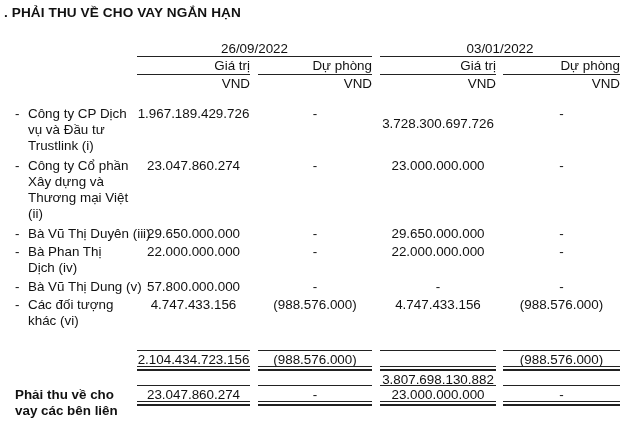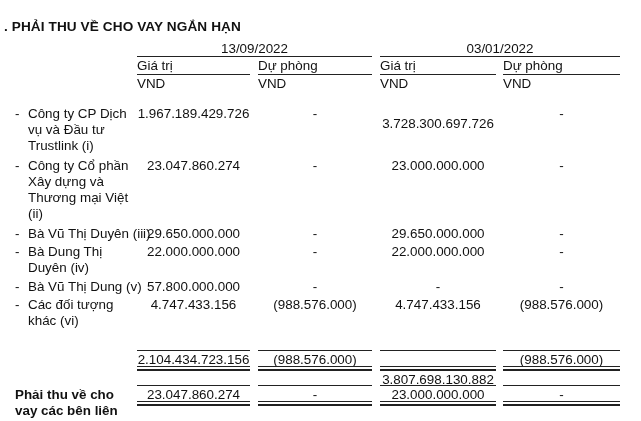--- a/index.html
+++ b/index.html
@@ -1,42 +1,42 @@
 <!DOCTYPE html>
 <html><head>
 <meta charset="utf-8">
 <style>
   html, body { margin: 0; padding: 0; background: #ffffff; }
   body {
     width: 641px; height: 421px; position: relative; overflow: hidden;
     font-family: "Liberation Sans", sans-serif; color: #111; font-size: 13.4px;
   }
-  .title { position: absolute; left: 4px; top: 5px; font-weight: bold; font-size: 13.6px; letter-spacing: 0.1px; margin-top: 14px; }
+  .title { position: absolute; left: 4px; top: 5px; font-weight: bold; font-size: 13.6px; letter-spacing: 0.1px; }
   .abs { position: absolute; white-space: nowrap; }
   .hline { position: absolute; height: 0; border-top: 1px solid #222; }
   .hline2 { position: absolute; height: 0; border-top: 2px solid #222; }
   .c1 { left: 137px; width: 113px; }
   .c2 { left: 258px; width: 114px; }
   .c3 { left: 380px; width: 116px; }
   .c4 { left: 503px; width: 117px; }
   .center { text-align: center; }
-  .right { }
+  .right { text-align: right; }
   .label { position: absolute; left: 15px; width: 120px; line-height: 16px; }
   .label .dash { position: absolute; left: 0; top: 0; }
   .label .txt { position: absolute; left: 13px; width: 112px; white-space: normal; }
   .num { position: absolute; text-align: center; line-height: 16px; }
   .bold { font-weight: normal; }
   .total-label { position: absolute; left: 15px; font-weight: bold; line-height: 16px; }
 </style>
 </head>
 <body>
 
 <div class="title">. PHẢI THU VỀ CHO VAY NGẮN HẠN</div>
 
-<div class="abs center" style="left:137px;width:235px;top:41px;">13/09/2022</div>
+<div class="abs center" style="left:137px;width:235px;top:41px;">26/09/2022</div>
 <div class="abs center" style="left:380px;width:240px;top:41px;">03/01/2022</div>
 <div class="hline" style="left:137px;width:235px;top:56px;"></div>
 <div class="hline" style="left:380px;width:240px;top:56px;"></div>
 
 <div class="abs right c1" style="top:58px;padding-right:1px;">Giá trị</div>
 <div class="abs right c2" style="top:58px;">Dự phòng</div>
 <div class="abs right c3" style="top:58px;">Giá trị</div>
 <div class="abs right c4" style="top:58px;">Dự phòng</div>
 <div class="hline c1" style="top:74px;"></div>
 <div class="hline c2" style="top:74px;"></div>
@@ -69,21 +69,21 @@
   <span class="dash">-</span>
   <span class="txt" style="white-space:nowrap;">Bà Vũ Thị Duyên (iii)</span>
 </div>
 <div class="num c1" style="top:226px;">29.650.000.000</div>
 <div class="num c2" style="top:226px;">-</div>
 <div class="num c3" style="top:226px;">29.650.000.000</div>
 <div class="num c4" style="top:226px;">-</div>
 
 <div class="label" style="top:244px;">
   <span class="dash">-</span>
-  <span class="txt" style="width:90px;">Bà Dung Thị Duyên (iv)</span>
+  <span class="txt" style="width:90px;">Bà Phan Thị Dịch (iv)</span>
 </div>
 <div class="num c1" style="top:244px;">22.000.000.000</div>
 <div class="num c2" style="top:244px;">-</div>
 <div class="num c3" style="top:244px;">22.000.000.000</div>
 <div class="num c4" style="top:244px;">-</div>
 
 <div class="label" style="top:279px;">
   <span class="dash">-</span>
   <span class="txt" style="white-space:nowrap;">Bà Vũ Thị Dung (v)</span>
 </div>

